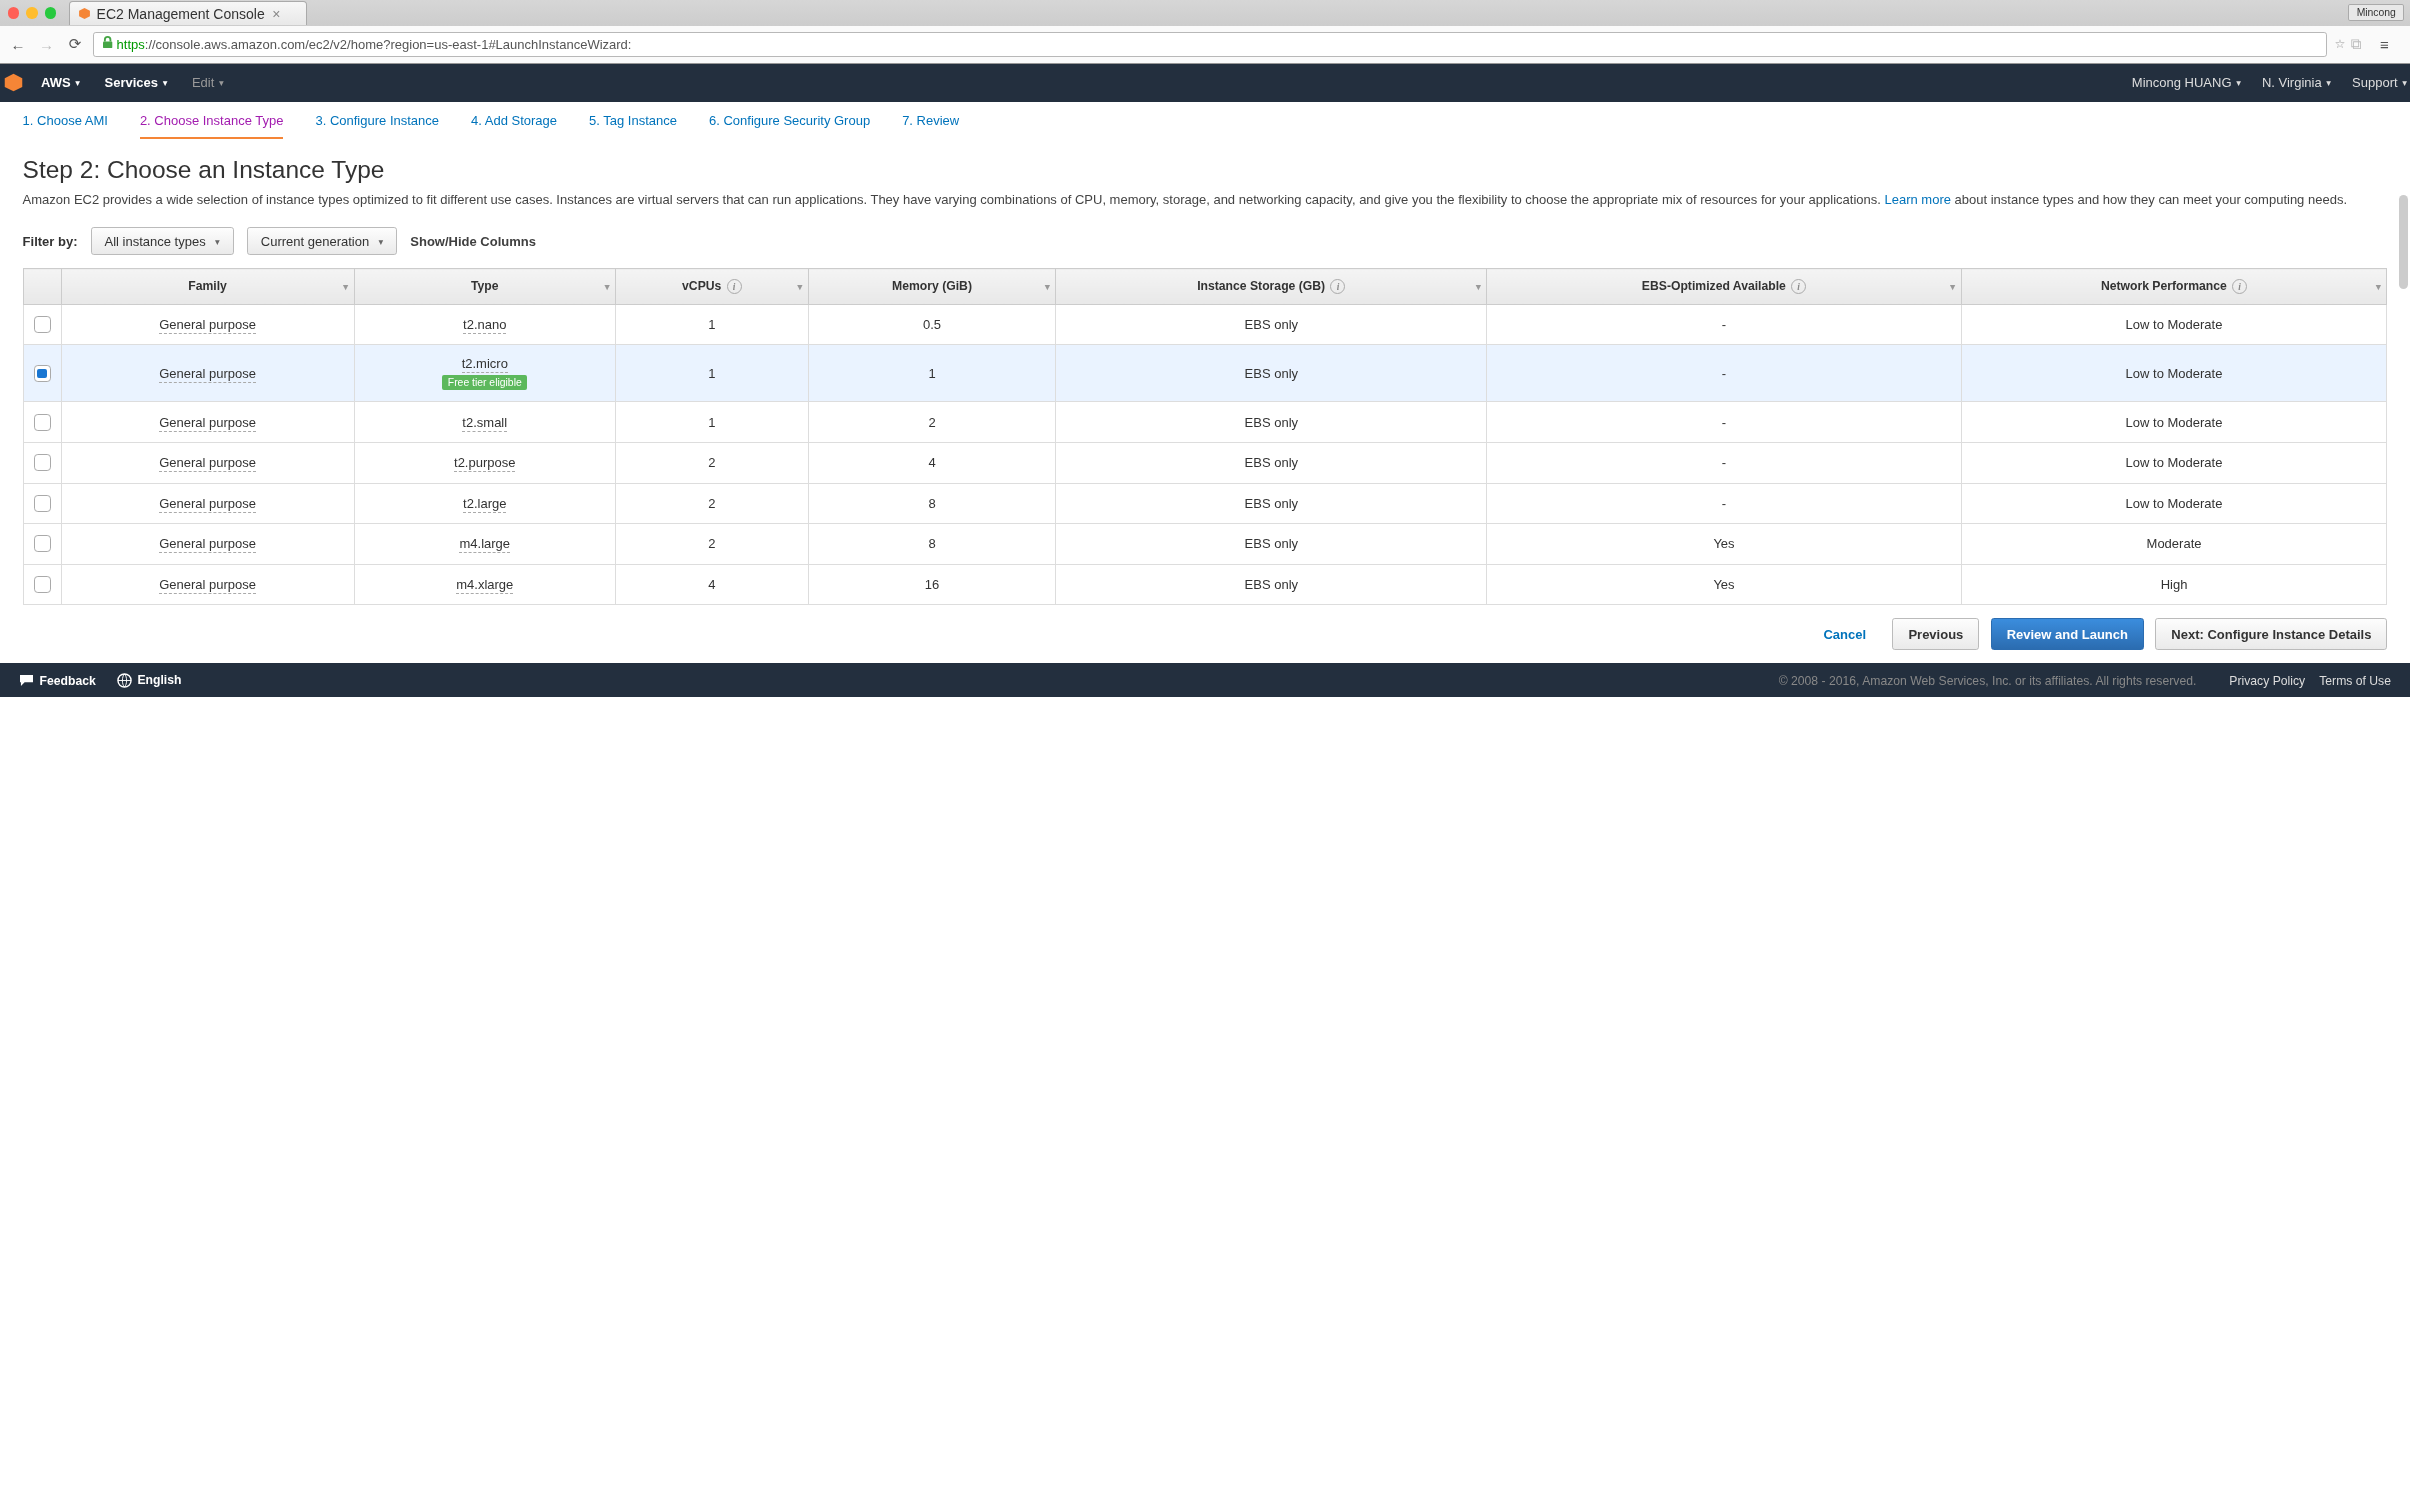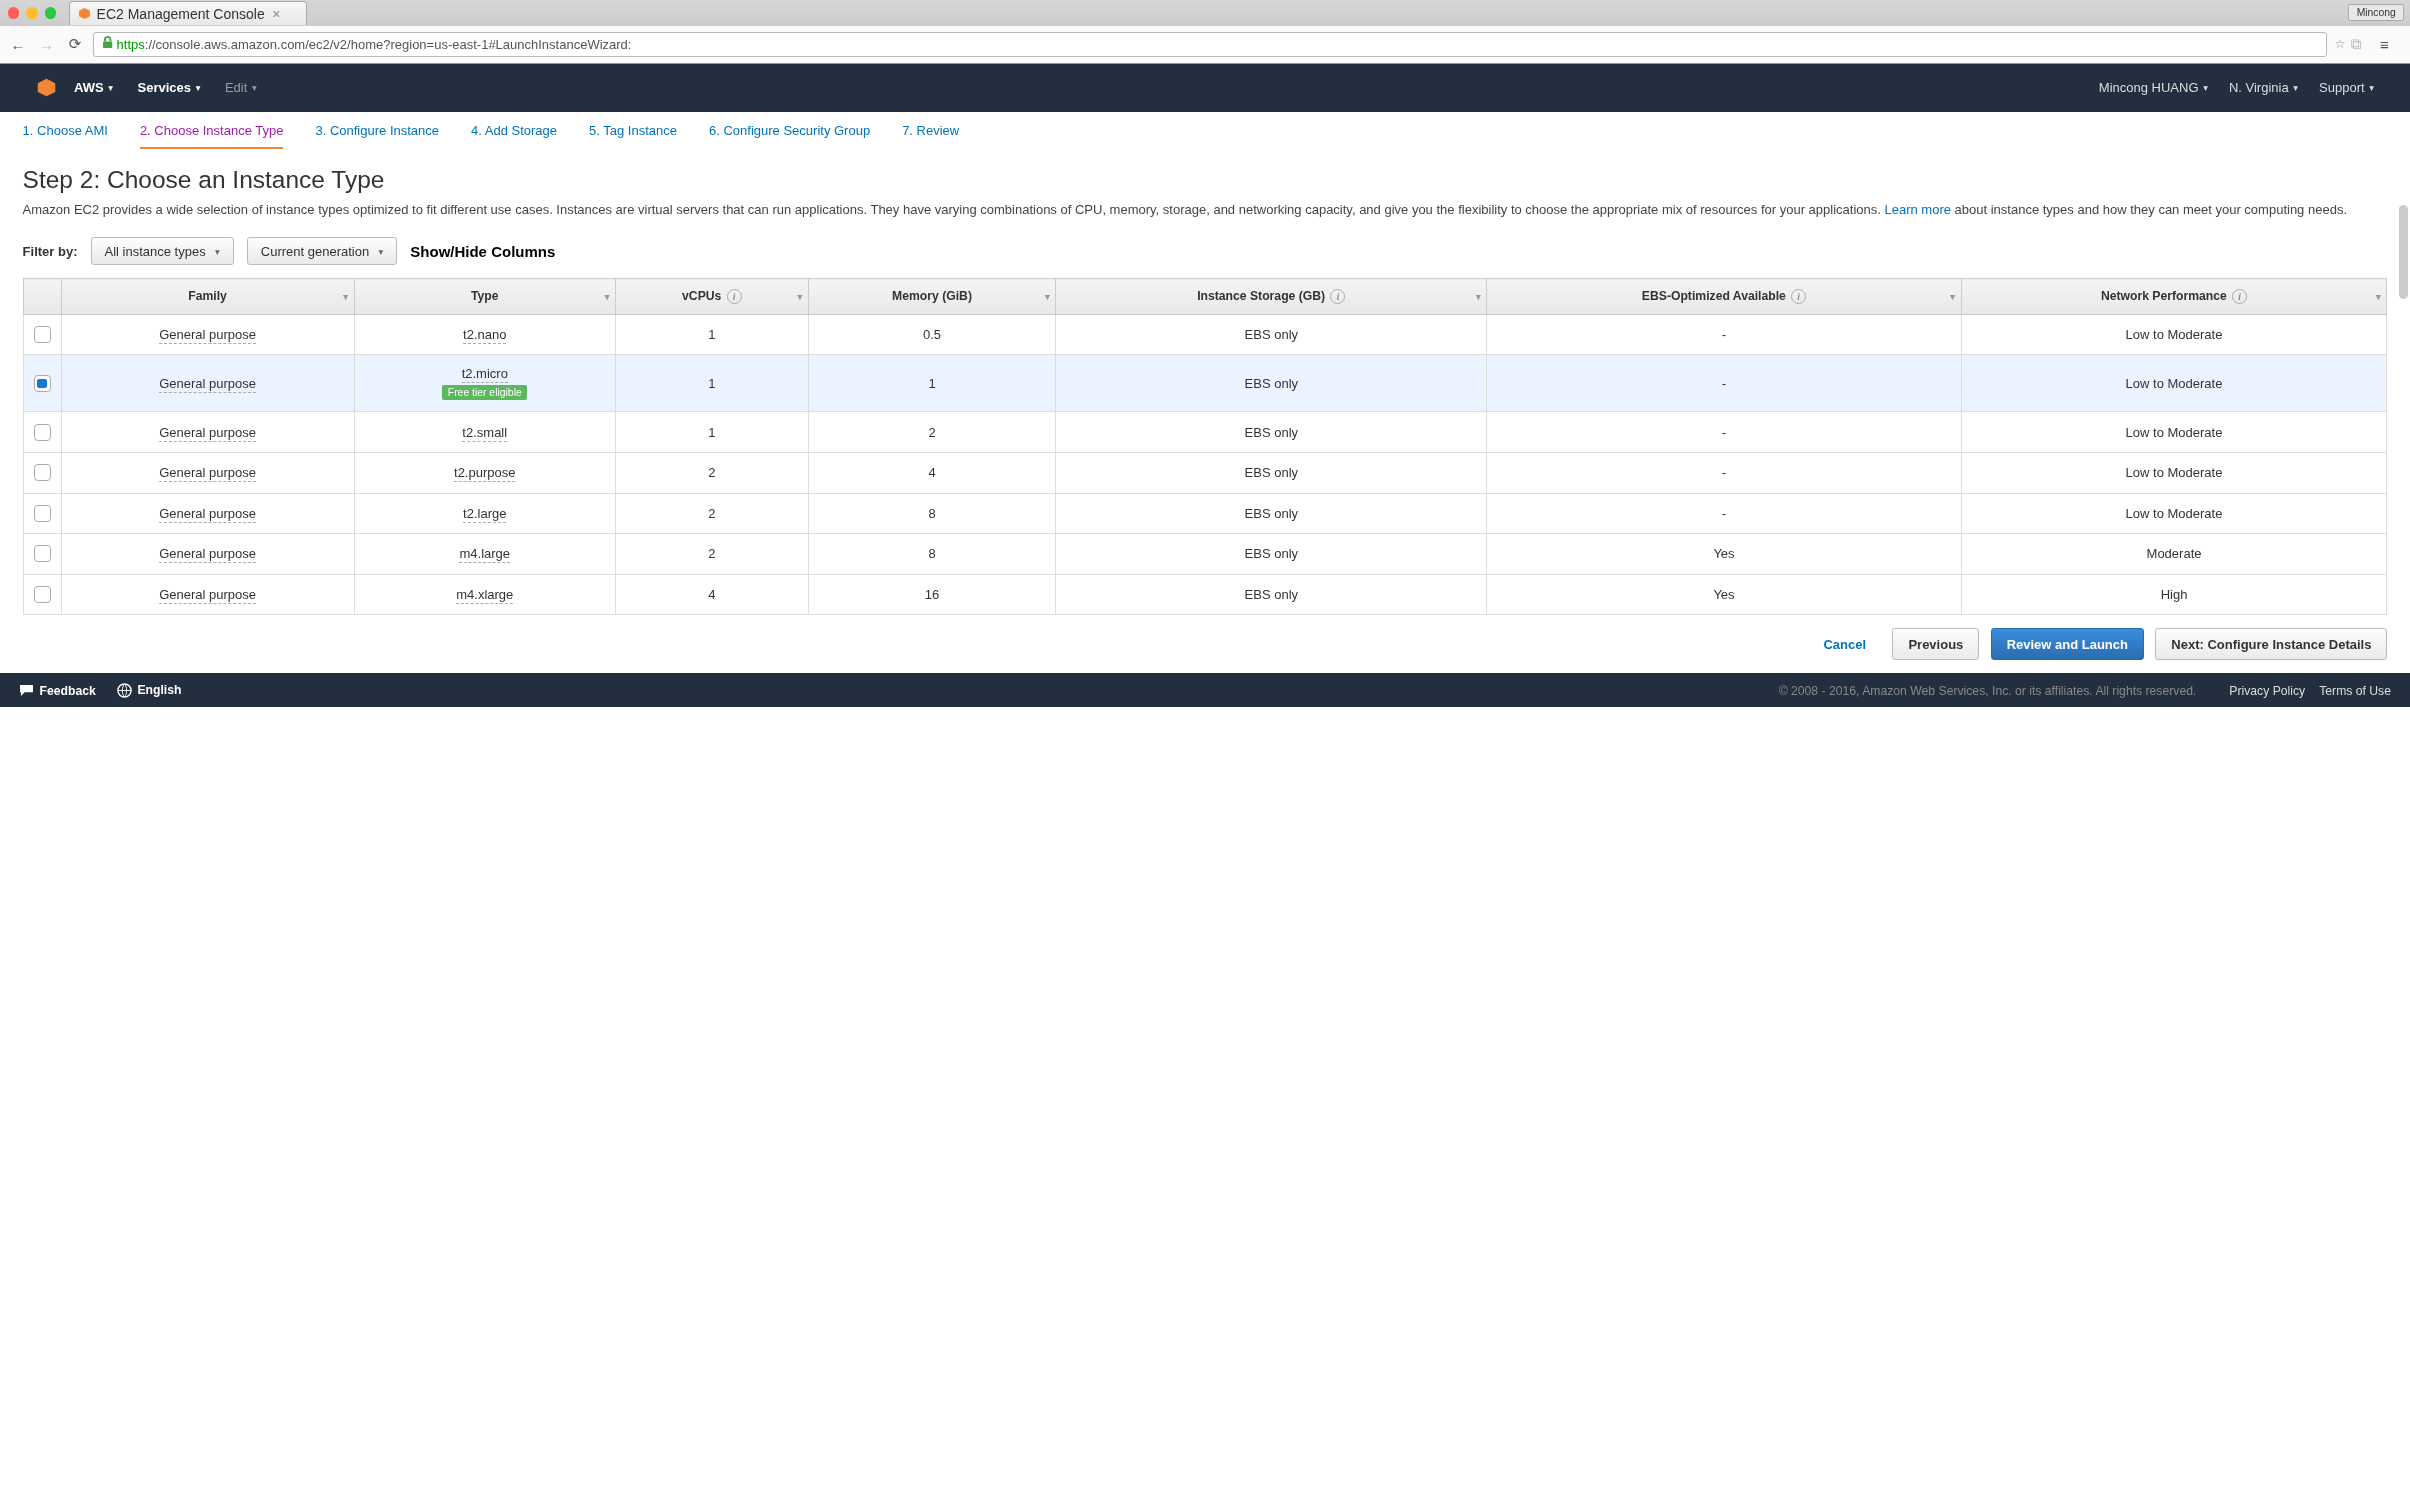--- a/index.html
+++ b/index.html
@@ -18,21 +18,21 @@
 .profile-badge { position: absolute; right: 5.6px; top: 3.8px; background: #e8e8e8; border: 0.9px solid #aaa; font-size: 10.4px; padding: 1.9px 7.5px; border-radius: 1.9px; }
 .address-bar { display: flex; align-items: center; padding: 5.6px 7.5px; background: #fafafa; }
 .nav-icon { width: 21px; text-align: center; color: #555; font-size: 15px; margin-right: 7.5px; }
 .url-box { flex: 1; display: flex; align-items: center; border: 0.9px solid #b8b8b8; background: #fff; border-radius: 2.8px; padding: 3.8px 7.5px; font-size: 13px; }
 .lock { color: #45a545; margin-right: 3.8px; }
 .url-https { color: #009900; }
 .url-rest { color: #555; }
 .star { color: #999; margin-left: 7.5px; }
 
 
-.aws-header { background: #232f3e; color: #ddd; display: flex; align-items: center; height: 48px; padding: 0 36px; font-size: 13px; }
+.aws-header { background: #232f3e; color: #ddd; display: flex; align-items: center; height: 38px; padding: 0 3px; font-size: 13px; }
 .aws-logo-cube { width: 21px; height: 21px; margin-right: 17px; display:inline-flex; }
 .aws-nav-left { display: flex; align-items: center; gap: 24.5px; }
 .aws-nav-item { color: #fff; display: flex; align-items: center; gap: 4.7px; }
 .aws-nav-item.dim { color: #999; }
 .aws-nav-right { margin-left: auto; display: flex; align-items: center; gap: 21px; }
 .aws-nav-right .aws-nav-item { color: #ddd; }
 .caret { font-size: 9.4px; }
 
 
 .wizard-steps { display: flex; gap: 32px; padding: 11.3px 22.6px 0; font-size: 13px; border-bottom: 0; }
@@ -42,21 +42,21 @@
 
 .page { padding: 9.4px 22.6px 0; position: relative; }
 .page-title { font-size: 24.5px; font-weight: 400; margin-top: 7.5px; margin-bottom: 5.6px; color: #333; }
 .page-desc { font-size: 13px; color: #444; line-height: 1.55; margin-bottom: 17px; }
 .page-desc a { color: #0073bb; text-decoration: none; }
 
 .filter-row { display: flex; align-items: center; gap: 13px; margin-bottom: 13px; }
 .filter-label { font-weight: 700; font-size: 13px; }
 .dropdown-btn { background: linear-gradient(#fdfdfd,#eaeaea); border: 0.9px solid #bbb; border-radius: 2.8px; padding: 5.6px 13px; font-size: 13px; display: flex; align-items: center; gap: 9.4px; cursor: pointer; }
 .dropdown-btn .caret { color: #666; }
-.link { color: #000000; font-size: 15px; font-weight: 600; cursor: pointer; }
+.link { color: #404040; font-size: 13px; font-weight: 600; cursor: pointer; }
 
 .selected-bar { border: 0.9px solid #ccc; border-bottom: 0.9px solid #ccc; border-radius: 2.8px 2.8px 0 0; padding: 9.4px 13px; font-size: 13px; background: #fff; }
 .selected-bar b { font-weight: 700; }
 
 table.instance-table { width: 100%; border-collapse: collapse; font-size: 13px; border: 0.9px solid #ccc; border-top: none; }
 .instance-table thead th { background: linear-gradient(#f4f4f4,#e8e8e8); border: 0.9px solid #ccc; padding: 9.4px 5.6px; font-weight: 700; font-size: 12.2px; color: #333; position: relative; }
 .th-arrow { position: absolute; right: 5.6px; top: 50%; transform: translateY(-50%); color: #999; font-size: 9.4px; }
 .info-circle { display: inline-flex; width: 15px; height: 15px; border: 0.9px solid #aaa; border-radius: 50%; align-items: center; justify-content: center; font-size: 9.4px; color: #888; font-family: Georgia, serif; font-style: italic; margin-left: 1.9px; }
 .instance-table tbody td { border: 0.9px solid #ddd; padding: 11.3px 5.6px; text-align: center; }
 .instance-table tbody tr.selected { background: #eaf3ff; }

